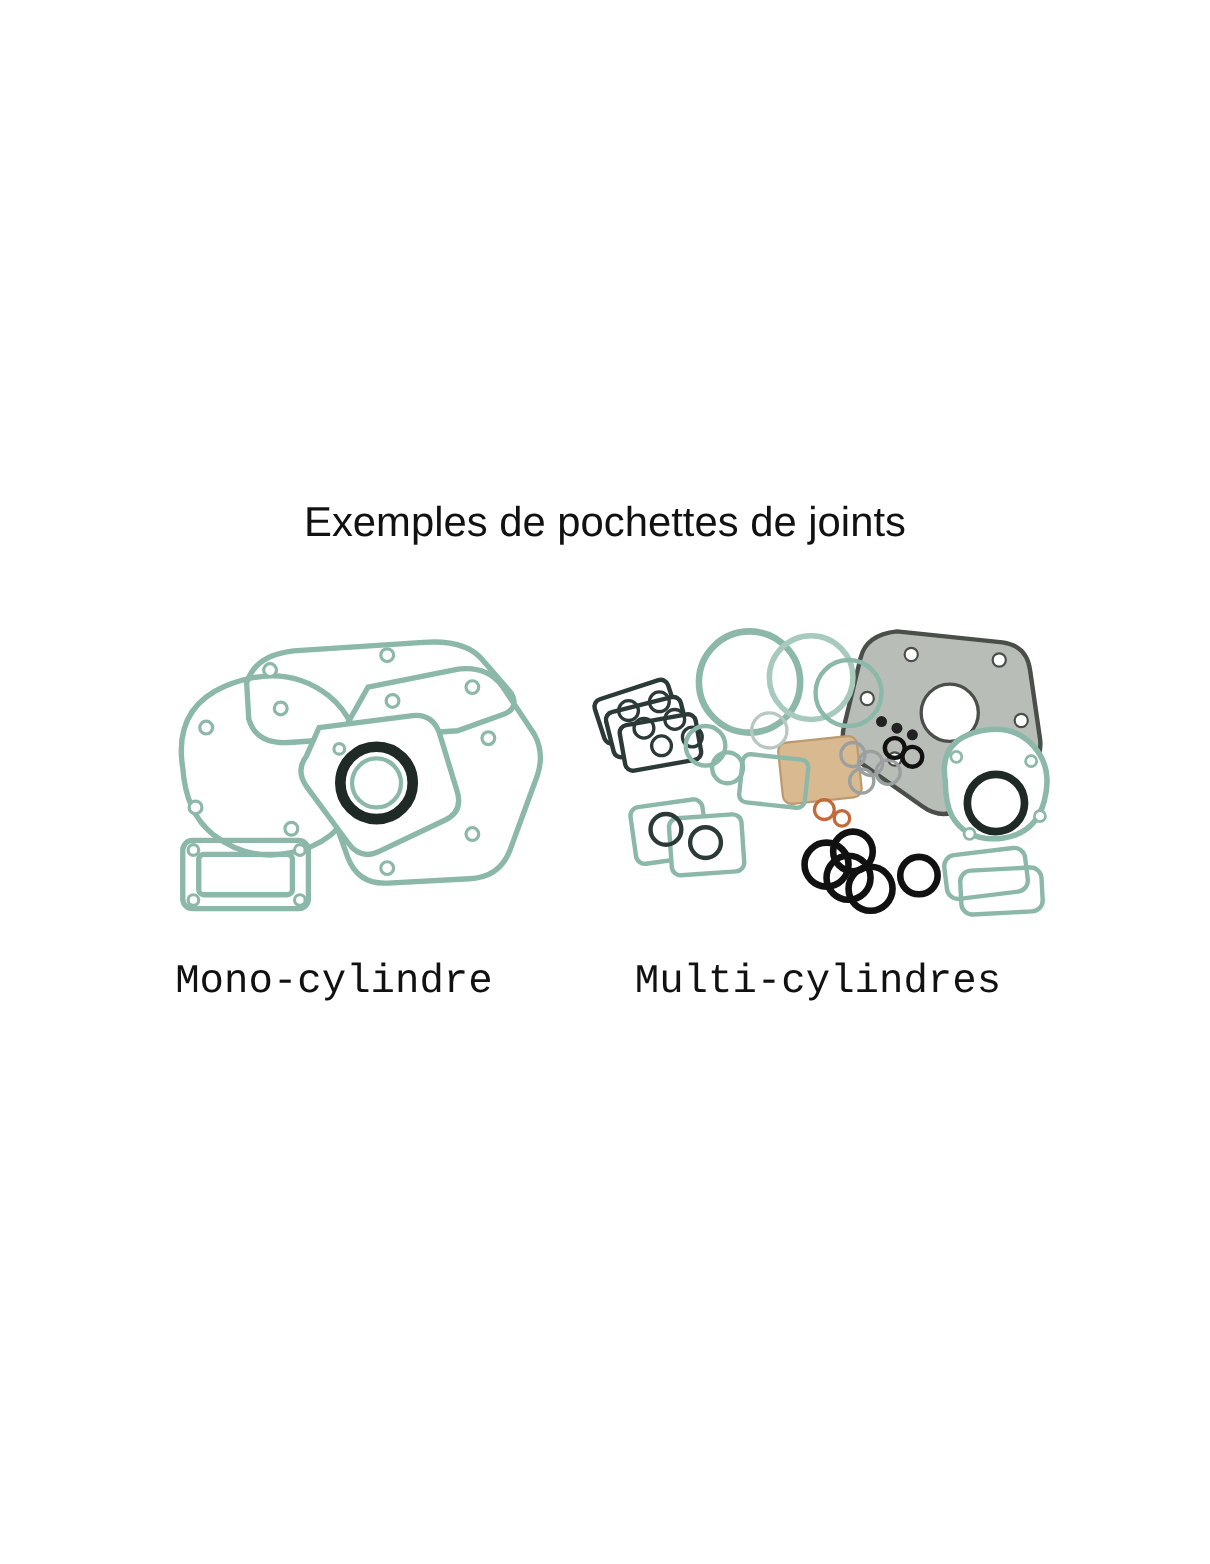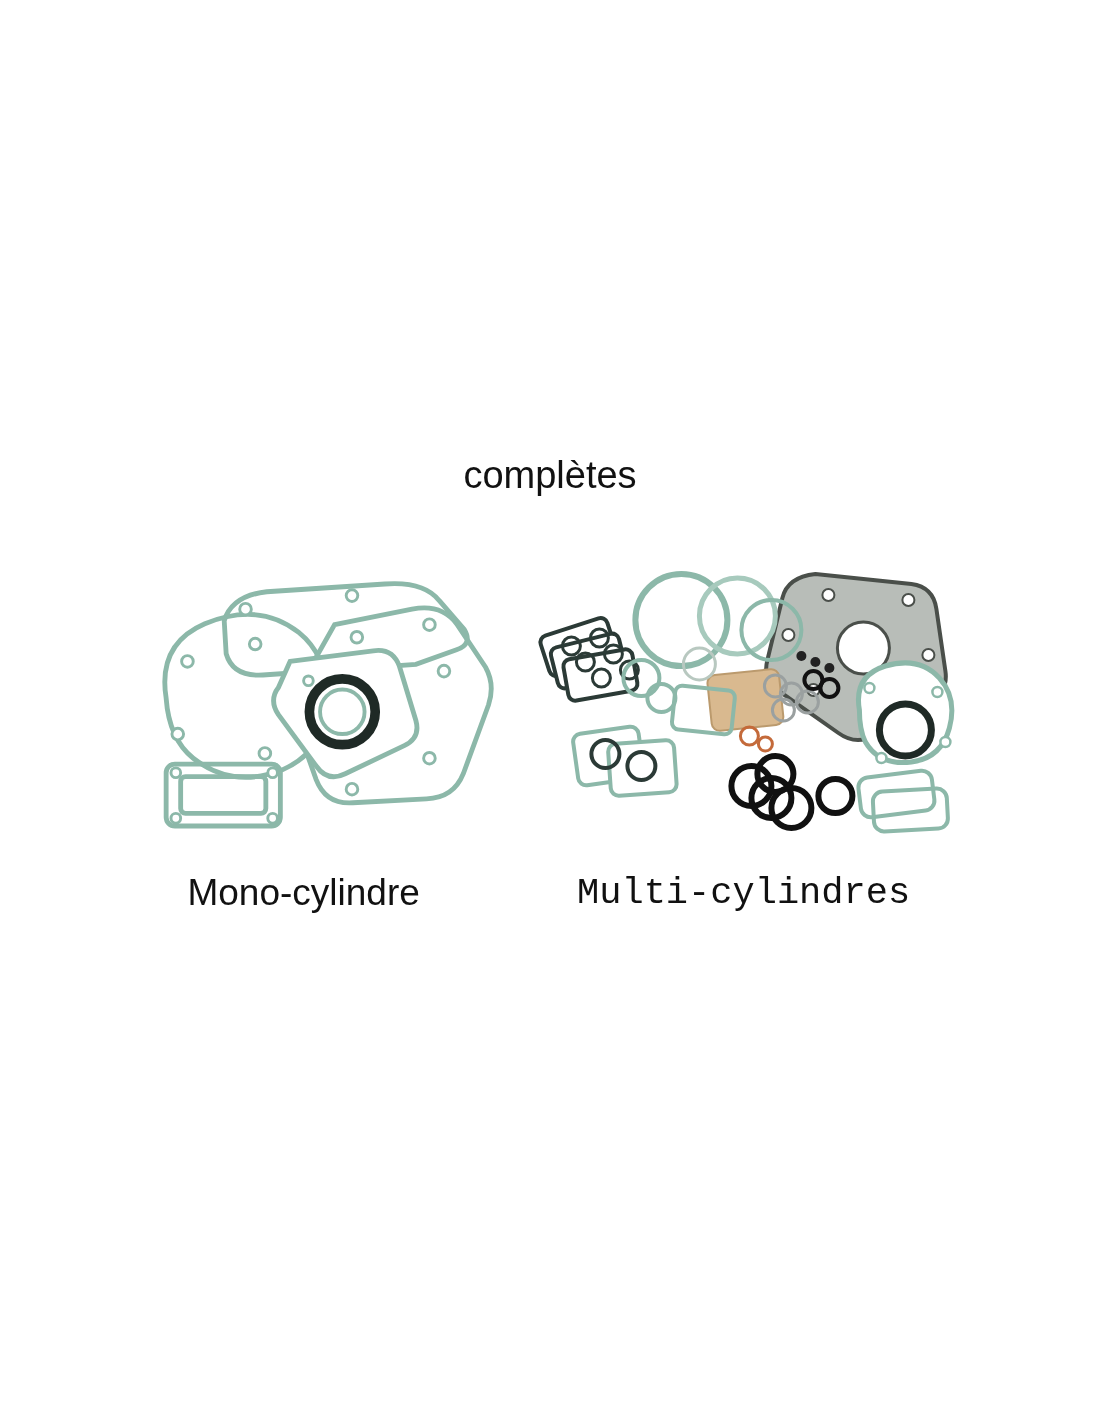--- a/index.html
+++ b/index.html
@@ -52,30 +52,30 @@
     left:110px;
     width:880px;
     display:flex;
   }
   .caption{
     color:var(--text-black);
     font-size:37px;
     text-align:center;
     font-weight:400;
   }
-  .caption.left{width:44%;}
+  .caption.left{width:44%;font-family:Liberation Mono, monospace;}
   .caption.right{width:56%;font-family:Liberation Mono, monospace;}
 </style>
 </head>
 <body>
 
 <div class="page">
 
   <div class="title">
-    <div>complètes</div>
+    <div>Exemples de pochettes de joints</div>
   </div>
 
   <div class="figures">
 
     <div class="figure left">
       <svg viewBox="0 0 400 290">
 
         <g fill="none" stroke="var(--gasket-teal)" stroke-width="5">
           <path d="M118,58 q8,-26 44,-30 l122,-8 q40,-3 56,17 l26,30 q9,15 -8,21 l-42,15 -158,11 q-31,2 -38,-22 z"></path>
 

